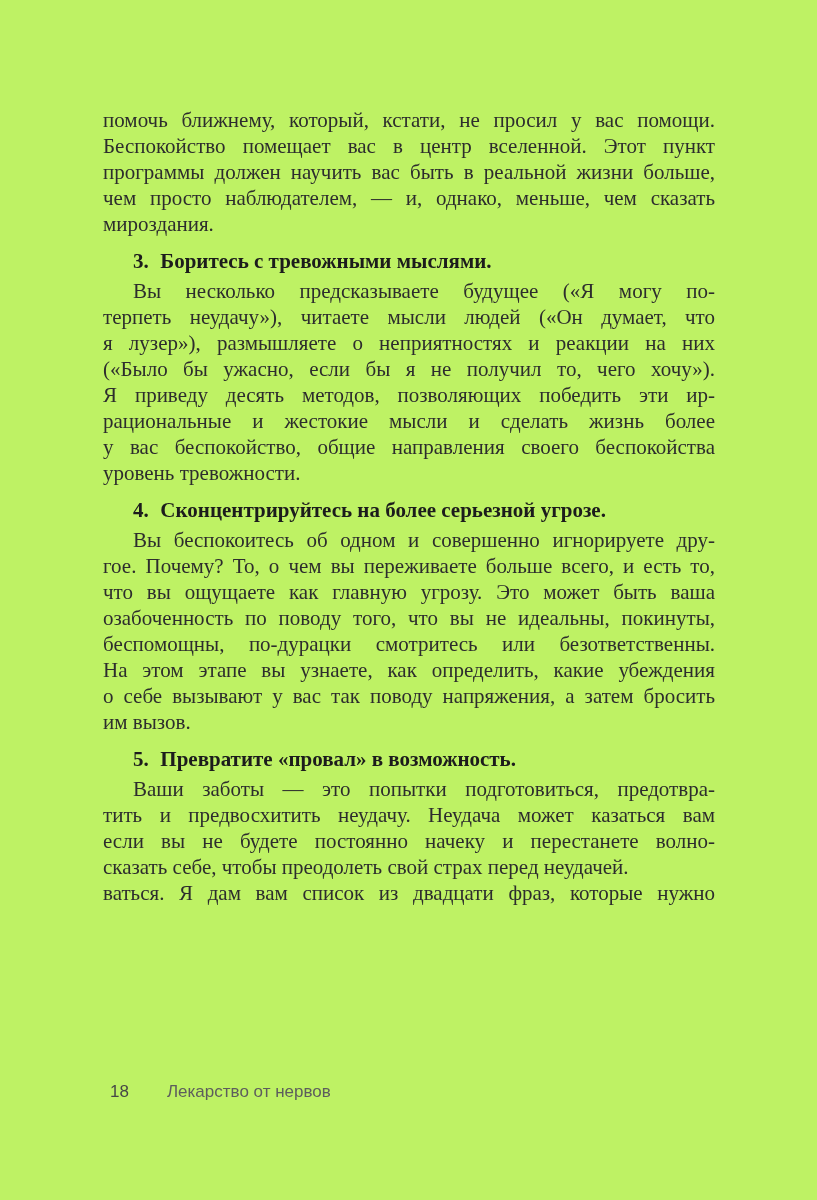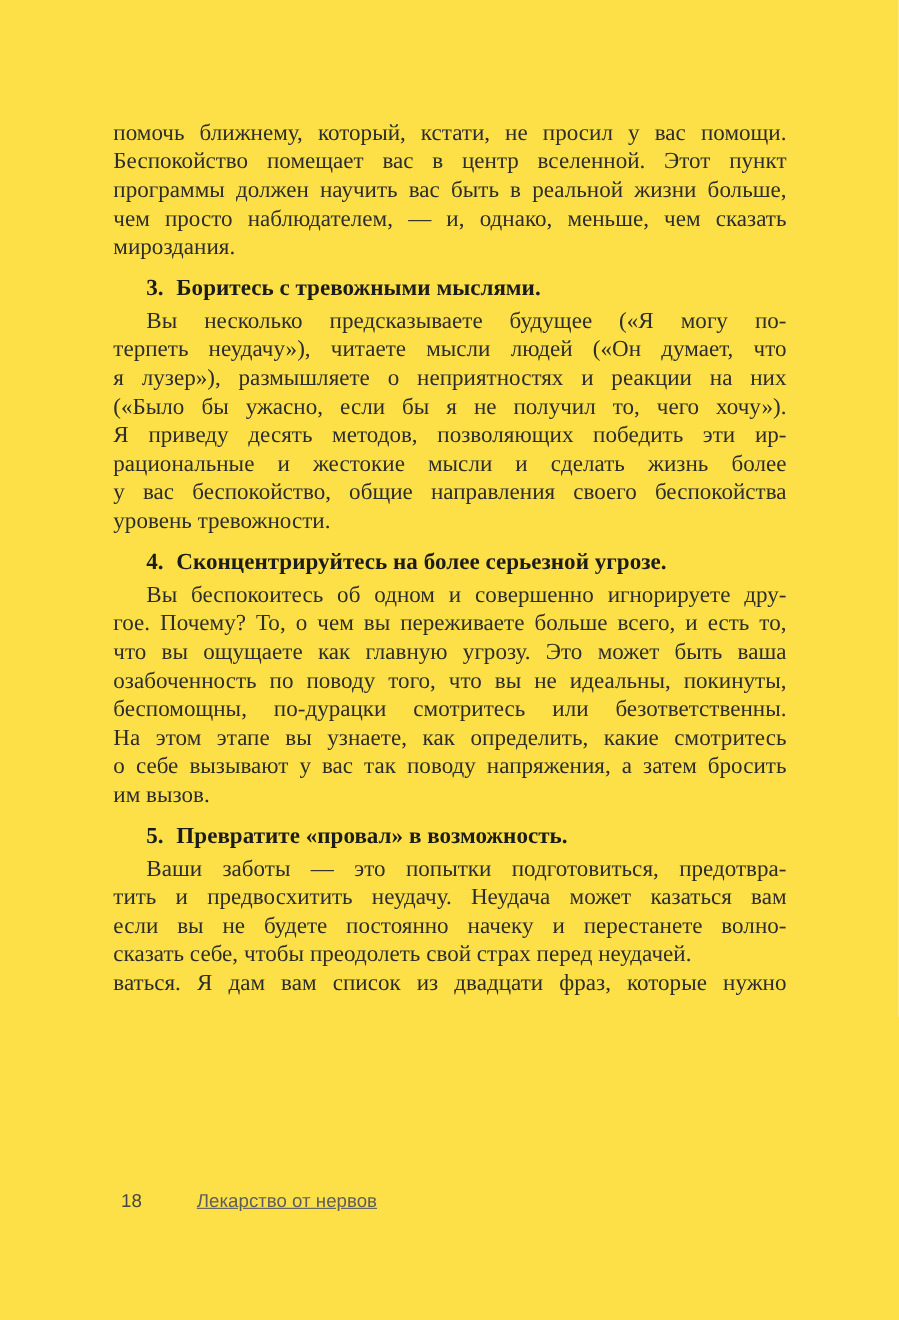--- a/index.html
+++ b/index.html
@@ -10,21 +10,21 @@
   body {
     width: 817px;
     height: 1200px;
     position: relative;
     font-family: "Liberation Serif", serif;
     overflow: hidden;
   }
   .book-page {
     position: absolute;
     inset: 0;
-    background: #fde047;
+    background: #bef264;
   }
   .page-body {
     position: absolute;
     left: 103px;
     top: 107px;
     width: 612px;
     font-size: 21px;
     line-height: 26px;
     color: #2d2d2d;
   }
@@ -47,23 +47,22 @@
   .page-footer {
     position: absolute;
     left: 110px;
     top: 1082px;
     font-family: "Liberation Sans", sans-serif;
     font-size: 17px;
     line-height: 20px;
     color: #474747;
   }
   .running-title {
-    margin-left: 50px;
+    margin-left: 38px;
     color: #5d5d5d;
-    text-decoration: underline;
   }
 </style>
 </head>
 <body>
 
 <div class="book-page">
   <main class="page-body">
       <div class="para">
         <div class="line">помочь ближнему, который, кстати, не просил у вас помощи.</div>
         <div class="line">Беспокойство помещает вас в центр вселенной. Этот пункт</div>
@@ -82,21 +81,21 @@
         <div class="line">у вас беспокойство, общие направления своего беспокойства</div>
         <div class="line last">уровень тревожности.</div>
       </div>
       <div class="heading"><span class="heading-number">4.</span><span>Сконцентрируйтесь на более серьезной угрозе.</span></div>
       <div class="para">
         <div class="line indent">Вы беспокоитесь об одном и совершенно игнорируете дру-</div>
         <div class="line">гое. Почему? То, о чем вы переживаете больше всего, и есть то,</div>
         <div class="line">что вы ощущаете как главную угрозу. Это может быть ваша</div>
         <div class="line">озабоченность по поводу того, что вы не идеальны, покинуты,</div>
         <div class="line">беспомощны, по-дурацки смотритесь или безответственны.</div>
-        <div class="line">На этом этапе вы узнаете, как определить, какие смотритесь</div>
+        <div class="line">На этом этапе вы узнаете, как определить, какие убеждения</div>
         <div class="line">о себе вызывают у вас так поводу напряжения, а затем бросить</div>
         <div class="line last">им вызов.</div>
       </div>
       <div class="heading"><span class="heading-number">5.</span><span>Превратите «провал» в возможность.</span></div>
       <div class="para">
         <div class="line indent">Ваши заботы — это попытки подготовиться, предотвра-</div>
         <div class="line">тить и предвосхитить неудачу. Неудача может казаться вам</div>
         <div class="line">если вы не будете постоянно начеку и перестанете волно-</div>
         <div class="line last">сказать себе, чтобы преодолеть свой страх перед неудачей.</div>
         <div class="line">ваться. Я дам вам список из двадцати фраз, которые нужно</div>

